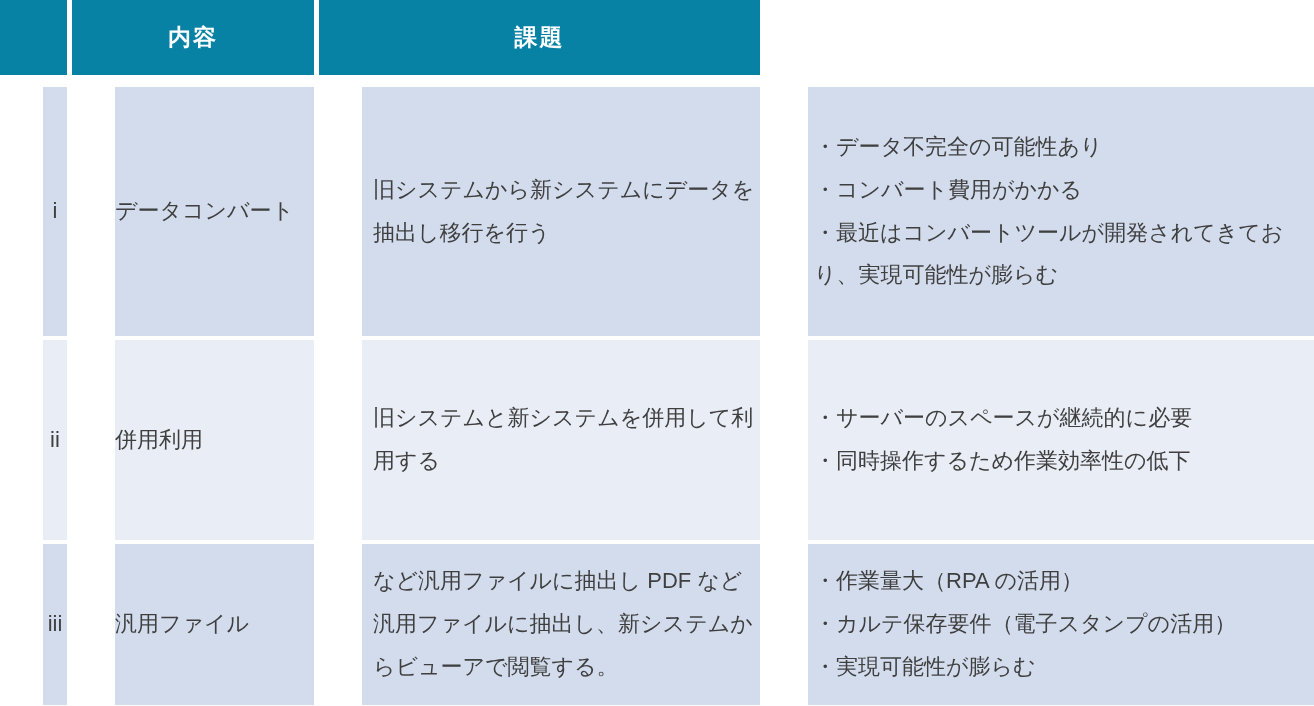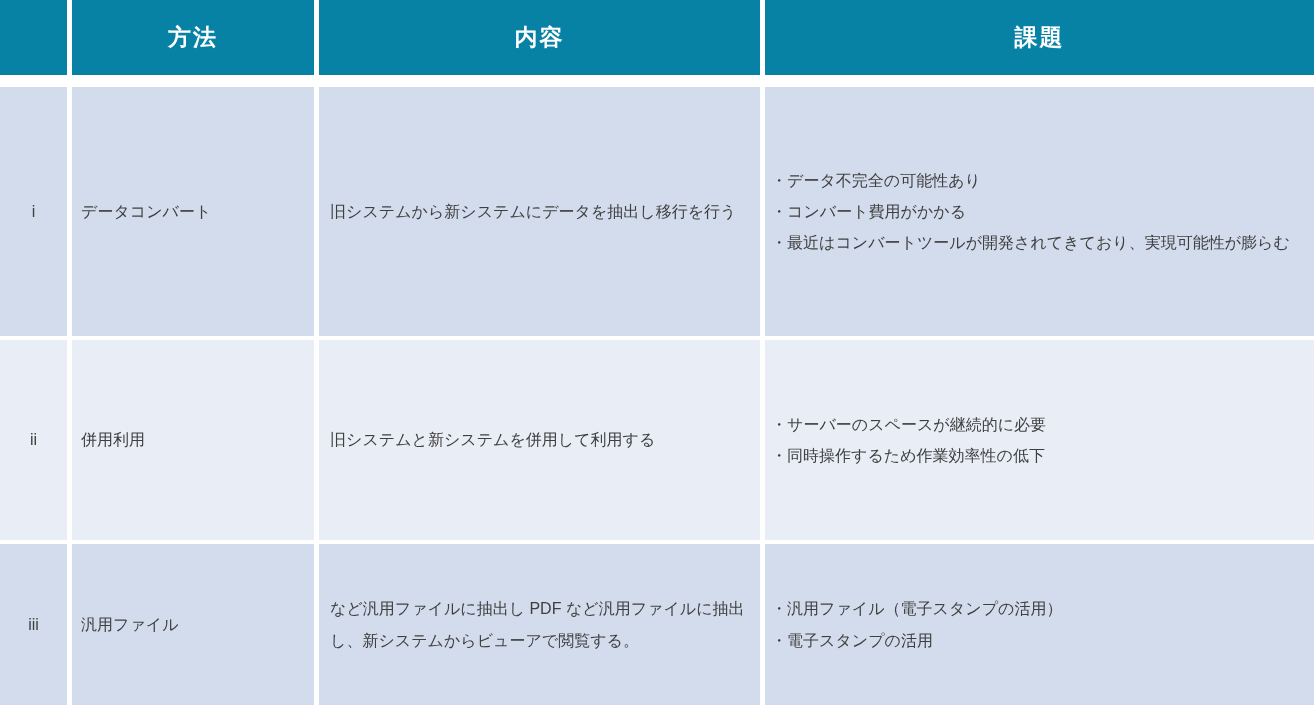--- a/index.html
+++ b/index.html
@@ -33,48 +33,48 @@
     color: #ffffff;
     font-size: 23px;
     font-weight: bold;
     display: flex;
     align-items: center;
     justify-content: center;
     letter-spacing: 2px;
   }
   .cell {
     color: #3f3f3f;
-    font-size: 16px;
+    font-size: 22px;
     line-height: 1.95;
     display: flex;
     align-items: center;
     box-sizing: border-box;
+    margin-left: 43px;
   }
   .row-odd  { background: #d3dcec; }
   .row-even { background: #e9edf6; }
   .index-cell  { justify-content: center; }
-  .method-cell { padding-left: 9px;  padding-right: 6px; }
+  .method-cell {  padding-right: 6px; }
   .content-cell{ padding-left: 11px; }
   .issues-cell {
     flex-direction: column;
     justify-content: center;
     align-items: flex-start;
     padding-left: 6px;
     padding-right: 6px;
   }
   .issue-line { width: 100%; }
 </style>
 </head>
 <body>
 
 <div class="table-wrap">
 
   <div class="header-grid">
     <div class="hcell"></div>
-    <div class="hcell">方法</div>
     <div class="hcell">内容</div>
     <div class="hcell">課題</div>
   </div>
 
   <div class="body-grid">
 
     <div class="cell row-odd index-cell">i</div>
     <div class="cell row-odd method-cell">データコンバート</div>
     <div class="cell row-odd content-cell">旧システムから新システムにデータを抽出し移行を行う</div>
     <div class="cell row-odd issues-cell">
@@ -88,18 +88,19 @@
     <div class="cell row-even content-cell">旧システムと新システムを併用して利用する</div>
     <div class="cell row-even issues-cell">
         <div class="issue-line">・サーバーのスペースが継続的に必要</div>
         <div class="issue-line">・同時操作するため作業効率性の低下</div>
       </div>
 
     <div class="cell row-odd index-cell">iii</div>
     <div class="cell row-odd method-cell">汎用ファイル</div>
     <div class="cell row-odd content-cell">など汎用ファイルに抽出し PDF など汎用ファイルに抽出し、新システムからビューアで閲覧する。</div>
     <div class="cell row-odd issues-cell">
-        <div class="issue-line">・汎用ファイル（電子スタンプの活用）</div>
-        <div class="issue-line">・電子スタンプの活用</div>
+        <div class="issue-line">・作業量大（RPA の活用）</div>
+        <div class="issue-line">・カルテ保存要件（電子スタンプの活用）</div>
+        <div class="issue-line">・実現可能性が膨らむ</div>
       </div>
 
   </div>
 </div>
 
 </body></html>

